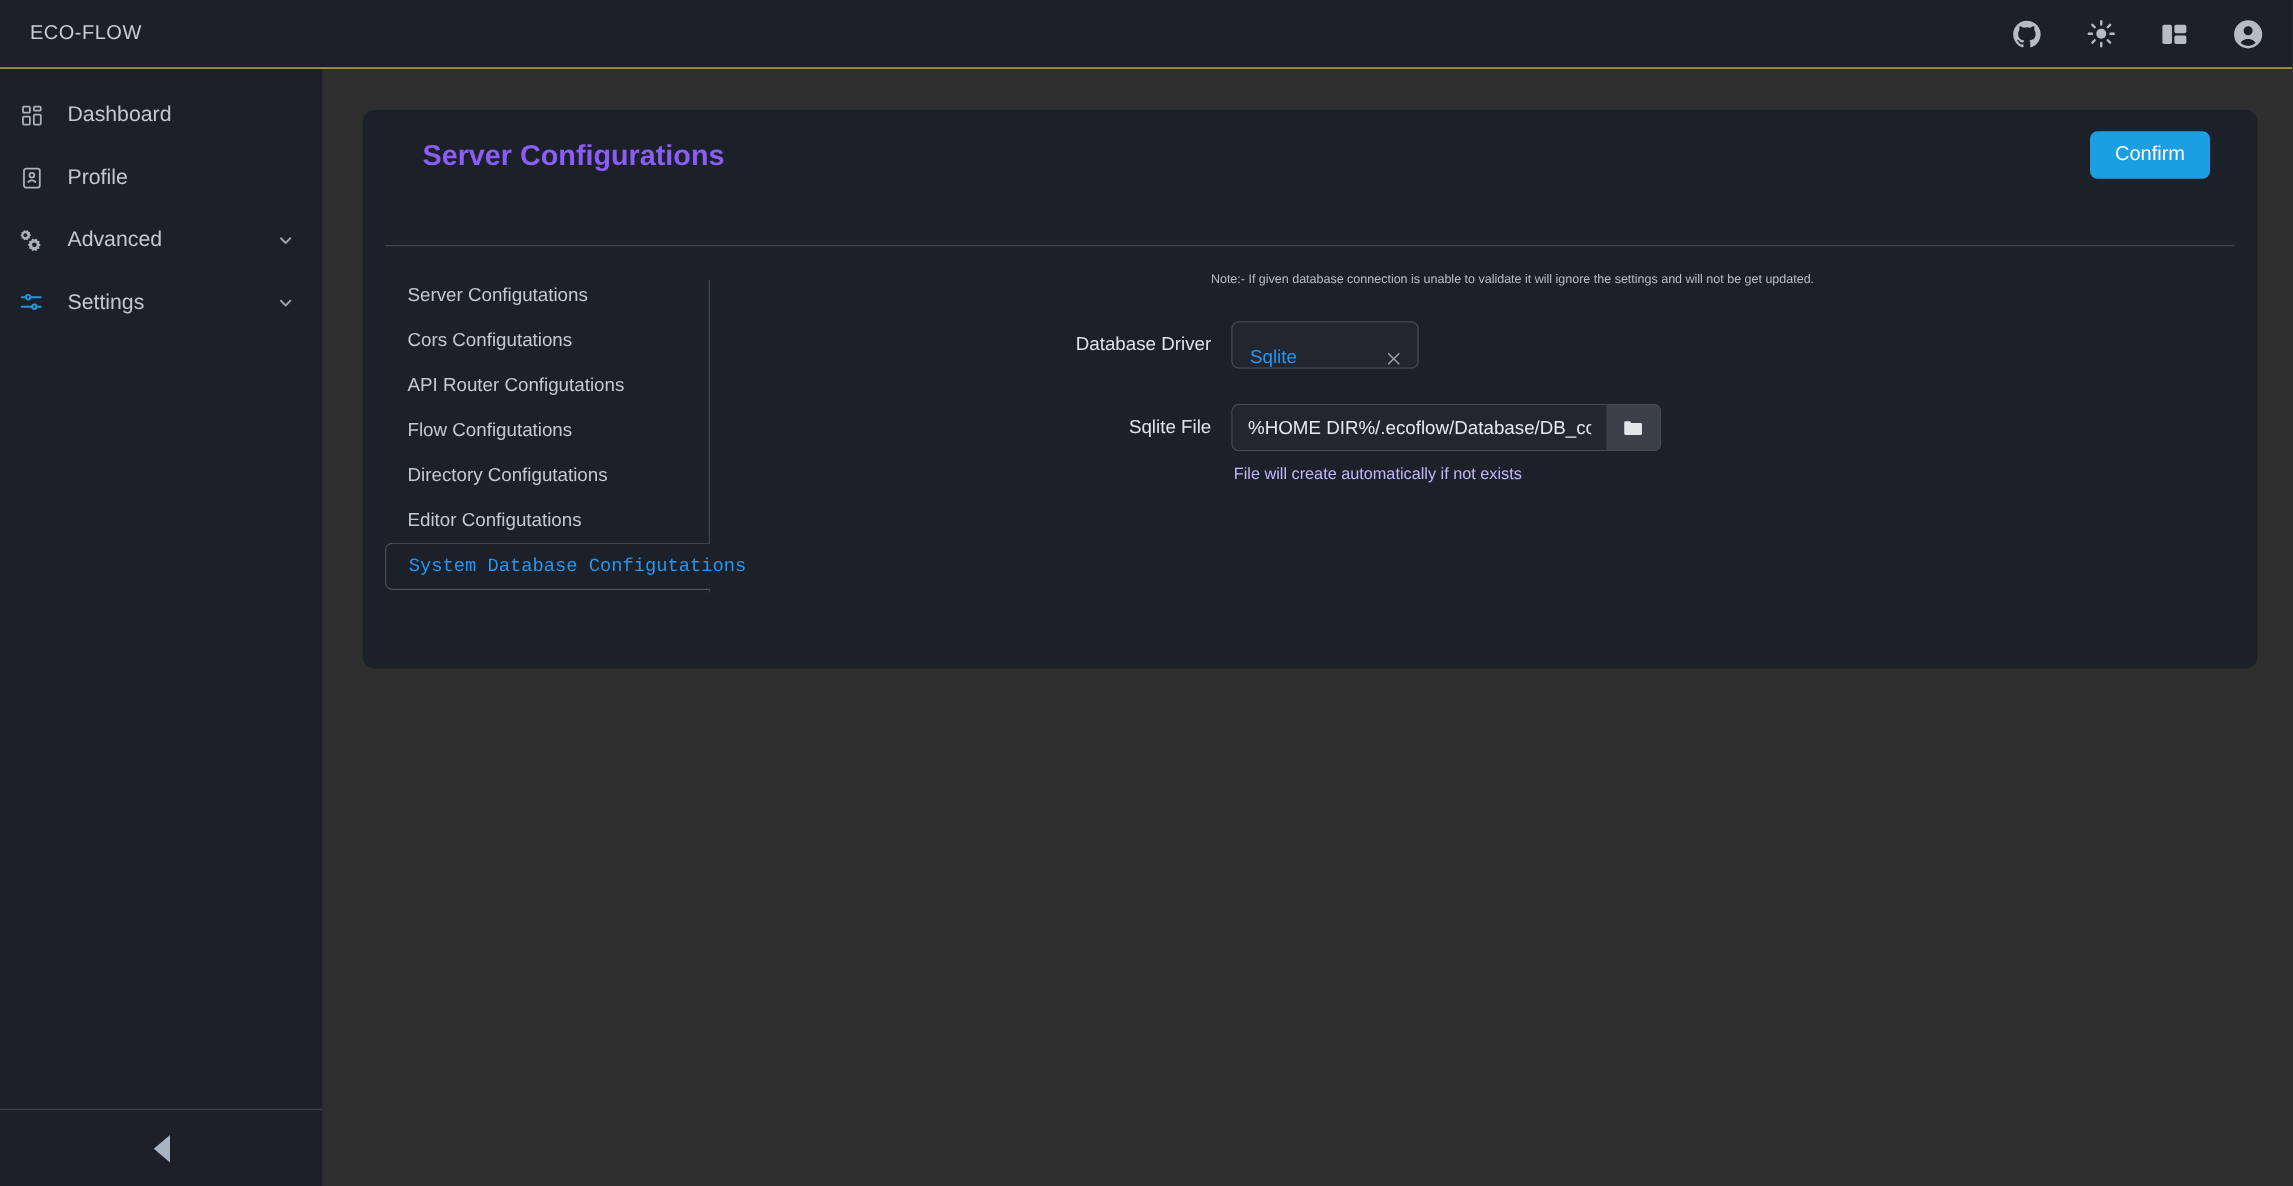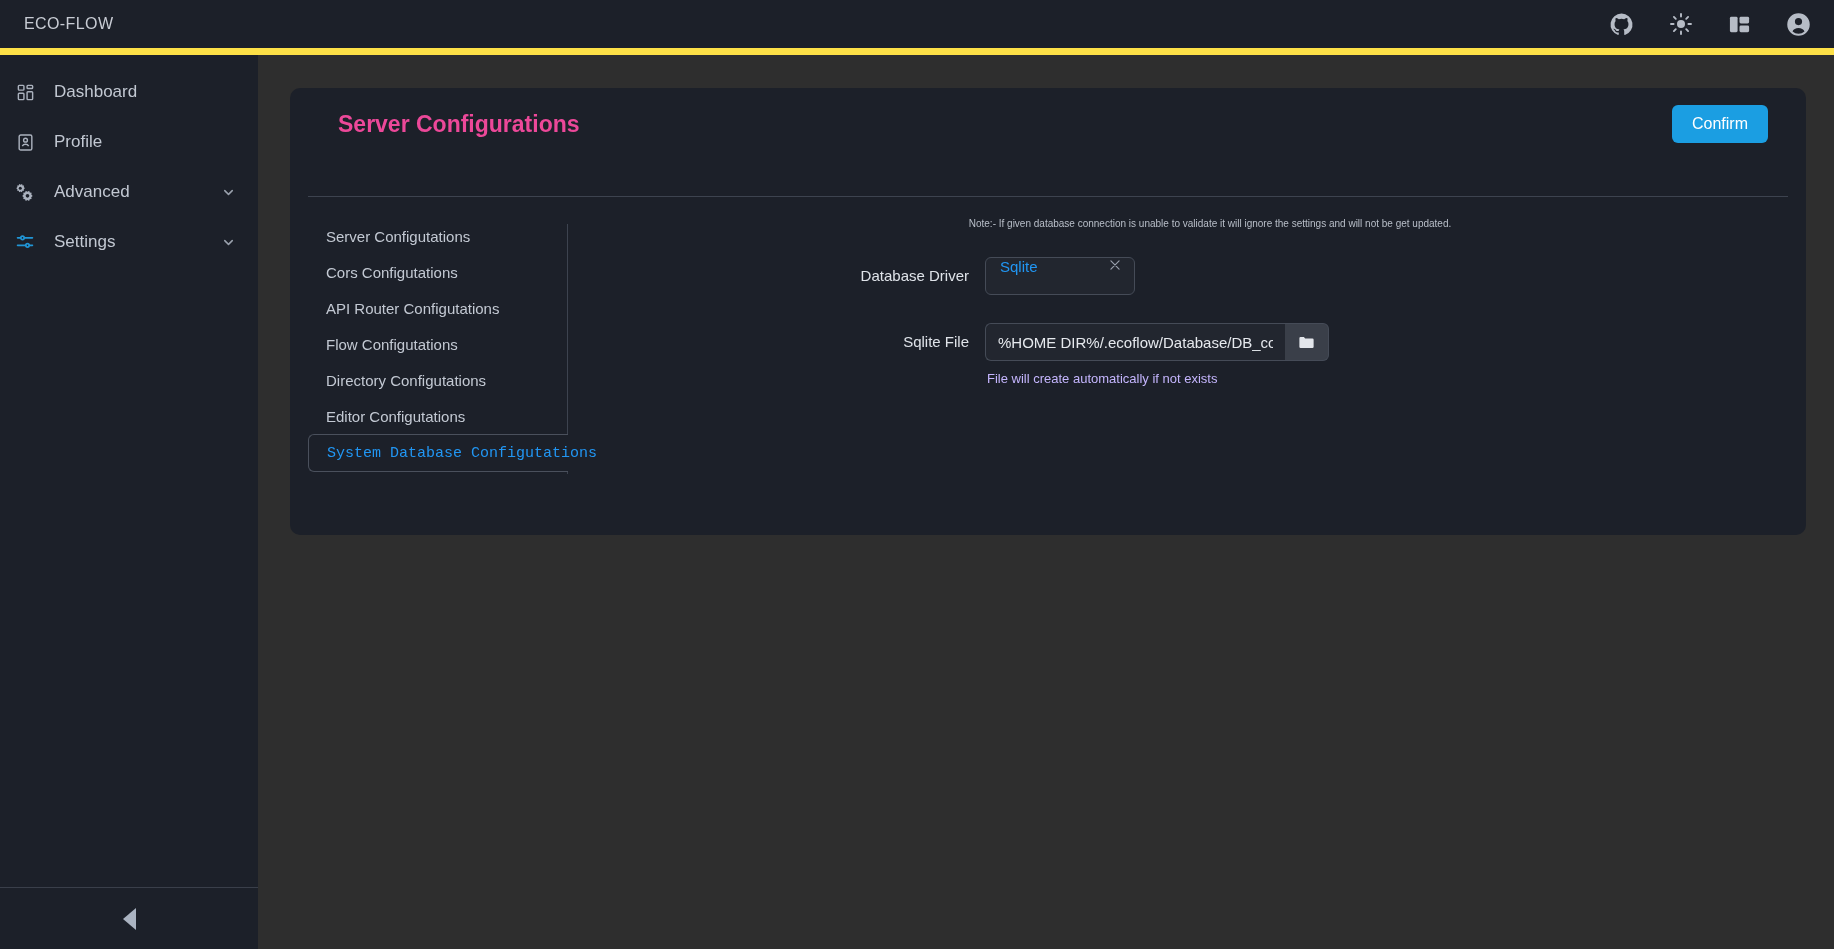--- a/index.html
+++ b/index.html
@@ -8,21 +8,21 @@
     background: #2e2e2e;
     font-family: "Liberation Sans", sans-serif;
     overflow: hidden;
   }
   .app { position: relative; width: 1834px; height: 949px; }
 
   
   .topbar {
     position: absolute; top: 0; left: 0; width: 1834px; height: 55px;
     background: #1c2029;
-    border-bottom: 7px solid #fde047;
+    border-bottom: 1px solid #fde047;
     display: flex; align-items: center; justify-content: space-between;
     padding: 0 22px 0 24px;
   }
   .brand {
     color: #c8ccd4; font-size: 16px; letter-spacing: .4px;
   }
   .topicons { display: flex; align-items: center; gap: 32px; }
   .topicon {
     width: 27px; height: 27px; display: flex; align-items: center; justify-content: center;
     color: #b6bcc6; cursor: pointer;
@@ -75,21 +75,21 @@
     position: absolute; left: 32px; top: 33px;
     width: 1516px; height: 447px;
     background: #1c2029; border-radius: 10px;
   }
   .panel-head {
     position: relative; height: 72px;
     display: flex; align-items: center; justify-content: space-between;
     padding: 0 38px 0 48px;
   }
   .panel-title {
-    color: #ec4899; font-size: 23px; font-weight: bold;
+    color: #8b5cf6; font-size: 23px; font-weight: bold;
   }
   .confirm-btn {
     background: #1b9ee2; color: #ffffff;
     border: none; border-radius: 6px;
     font-family: "Liberation Sans", sans-serif;
     font-size: 16px; padding: 10px 20px; cursor: pointer;
   }
   .panel-divider {
     position: absolute; left: 18px; top: 108px;
     width: 1480px; height: 1px; background: #3d434f;
@@ -133,21 +133,21 @@
   .field-label {
     width: 395px; text-align: right; padding-right: 16px;
     color: #dfe3e9; font-size: 15px; line-height: 38px;
   }
   .field-ctrl { position: relative; }
 
   .select-box {
     width: 150px; height: 38px;
     background: #22262f;
     border: 1px solid #454b57; border-radius: 6px;
-    display: flex; align-items: flex-start; justify-content: space-between;
+    display: flex; align-items: flex-end; justify-content: space-between;
     padding: 0 12px 0 14px; cursor: pointer;
   }
   .select-value { color: #2196f3; font-size: 15px; }
   .clear-x { color: #9aa1ad; display: flex; align-items: center; cursor: pointer; }
 
   .path-group { display: flex; align-items: stretch; }
   .path-input {
     width: 300px; height: 38px;
     background: #22262f; color: #e6e9ee;
     border: 1px solid #454b57; border-right: none;

